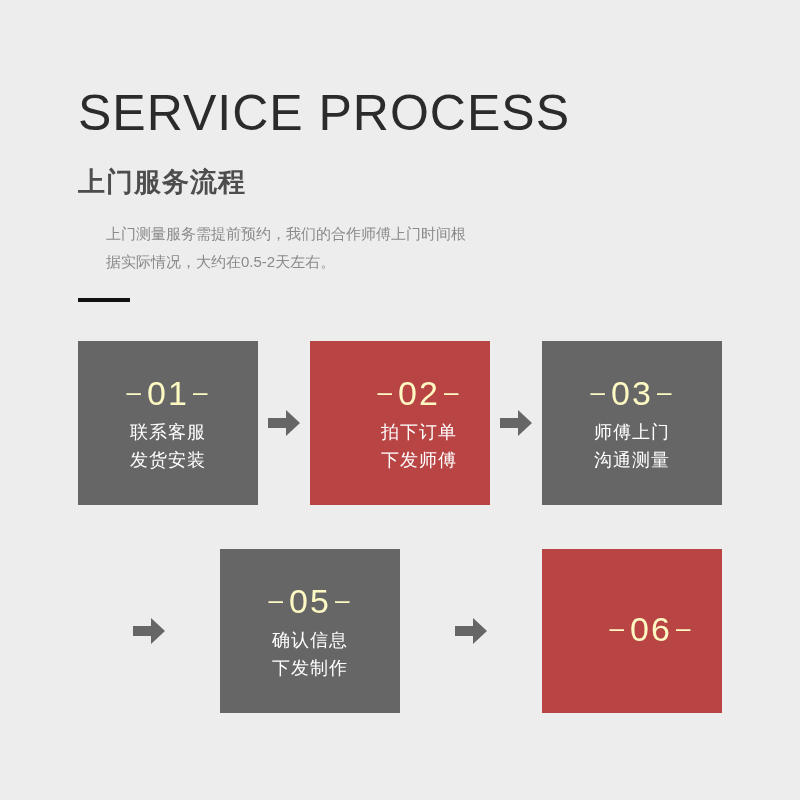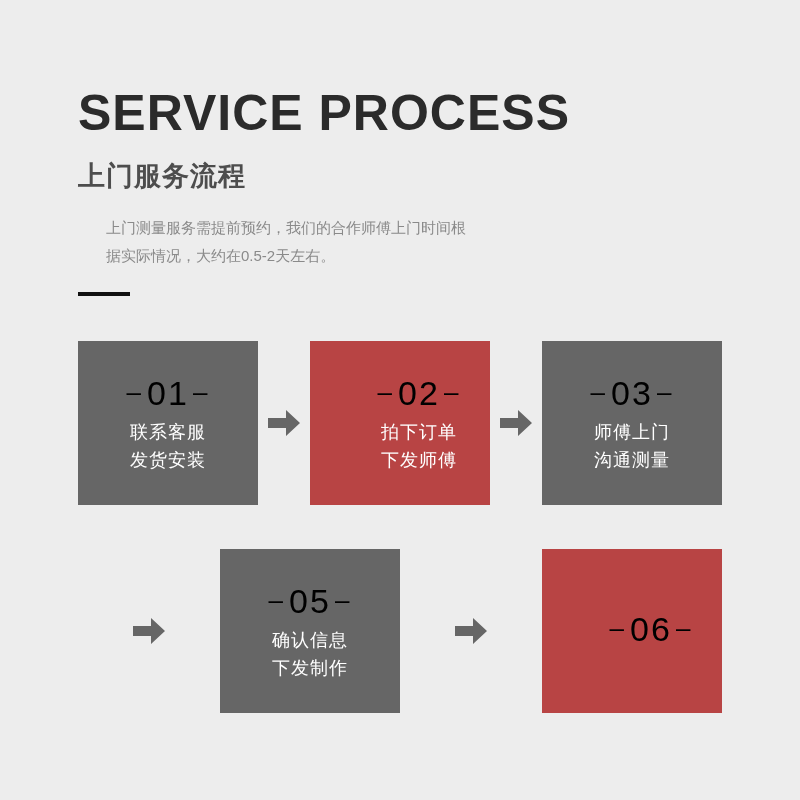--- a/index.html
+++ b/index.html
@@ -27,28 +27,28 @@
   .header {
     position:absolute;
     left:78px;
     top:86px;
     width:650px;
   }
 
   .title-en {
     font-size:50px;
     line-height:54px;
-    font-weight:700;
+    font-weight:400;
     letter-spacing:1px;
     color:#2b2b2b;
     white-space:nowrap;
   }
 
   .title-cn {
-    margin-top:20px;
+    margin-top:26px;
     font-size:27px;
     line-height:32px;
     font-weight:700;
     letter-spacing:1px;
     color:#4d4d4d;
     white-space:nowrap;
   }
 
   .desc {
     margin-top:22px;
@@ -94,21 +94,21 @@
     user-select:none;
   }
   .card.gray { background:#666666; }
   .card.red  { background:#b84444;padding-left:38px; }
 
   .card-num {
     font-size:34px;
     line-height:38px;
     font-weight:300;
     letter-spacing:2px;
-    color:#000000;
+    color:#fef9c3;
     white-space:nowrap;
     margin-bottom:6px;
   }
   .card-num .dash {
     font-size:26px;
     font-weight:300;
     vertical-align:4px;
     padding:0 4px;
   }
 

